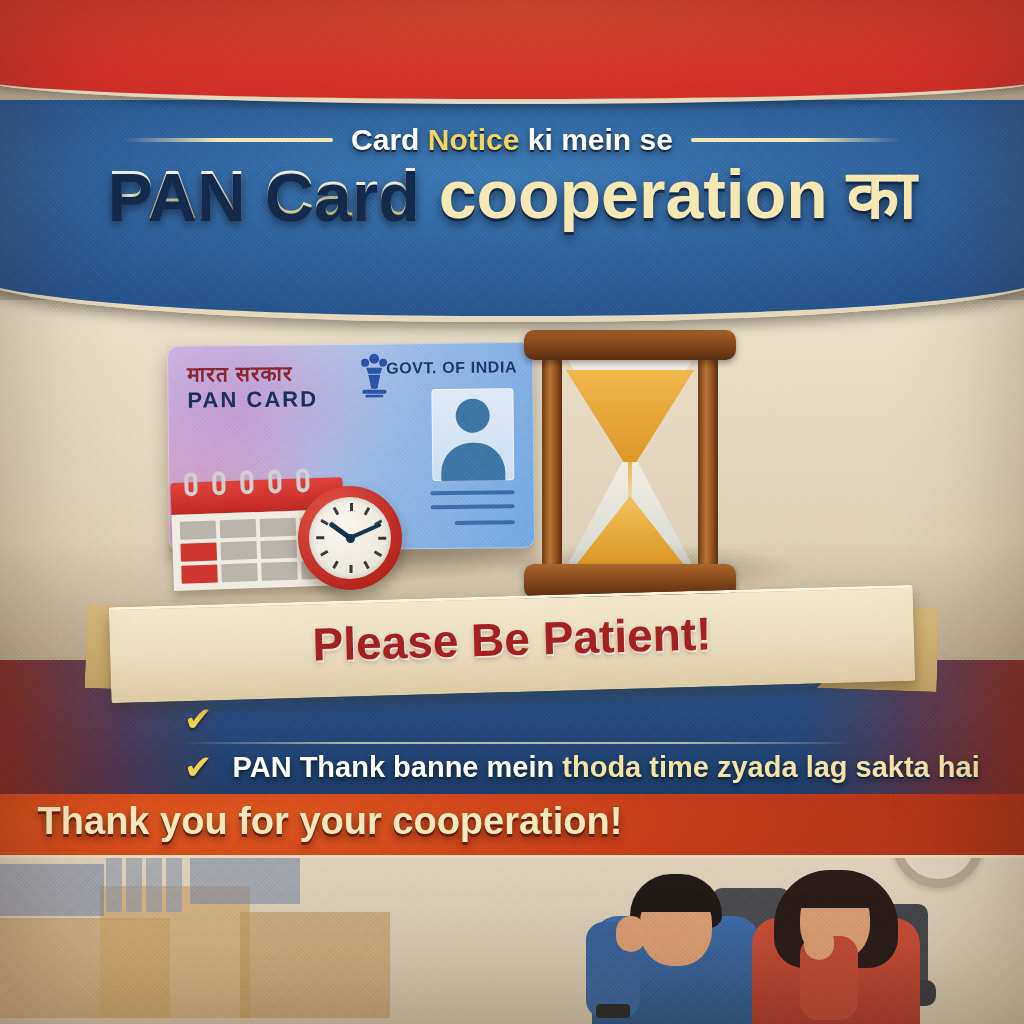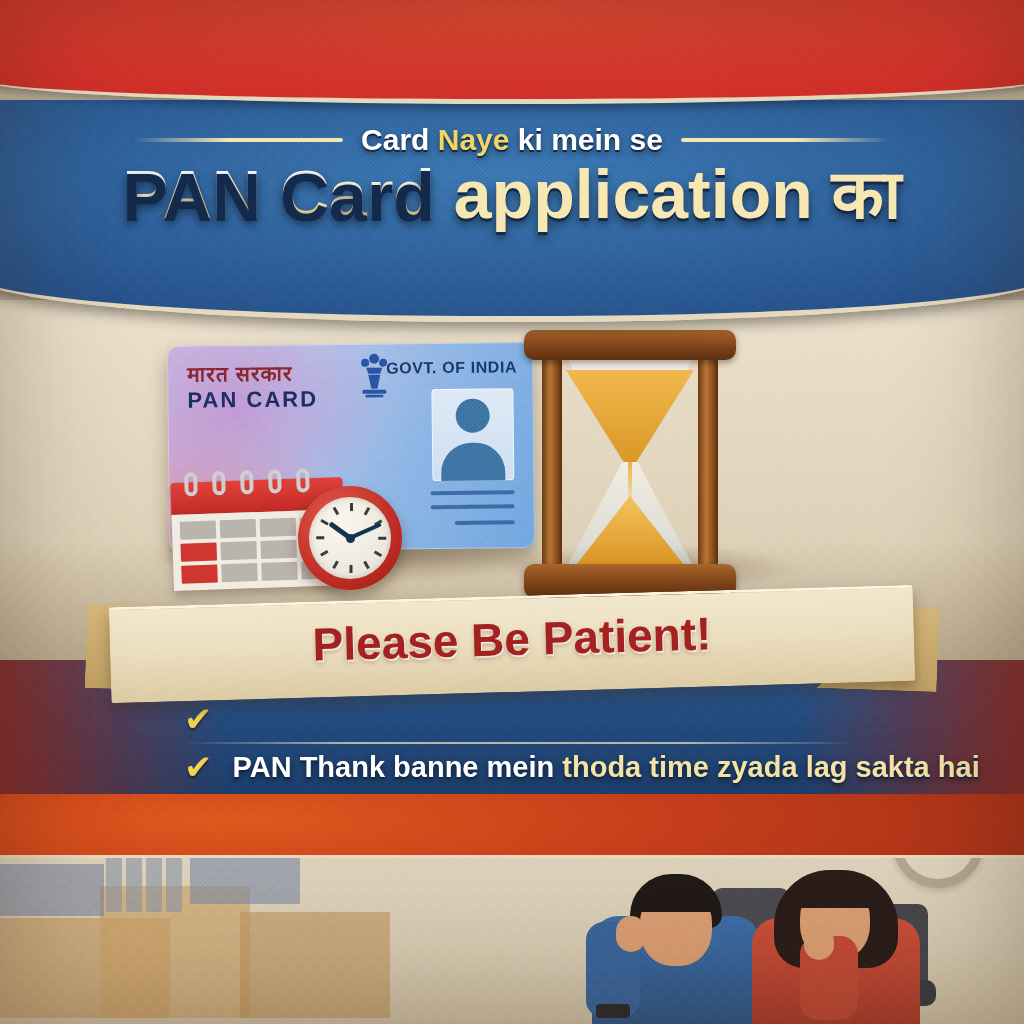--- a/index.html
+++ b/index.html
@@ -274,20 +274,21 @@
 
   <div class="wall-clock">
     <div class="f">
       <div class="wc-hand h"></div>
       <div class="wc-hand m"></div>
       <div class="wc-pin"></div>
     </div>
   </div>
 
   <div class="thanks-band grain"></div>
+  <div class="thanks-text">Thank you for your cooperation!</div>
 
   <div class="bottom-blue grain"></div>
 
   <div class="bullet" style="top:702px;">
     <span class="chk">✔</span>
   </div>
   <div class="bullet-divider"></div>
   <div class="bullet" style="top:750px;">
     <span class="chk">✔</span>
     <span class="txt"><span>PAN Thank banne mein </span><span class="y">thoda time zyada lag sakta hai</span></span>
@@ -388,23 +389,23 @@
     <div class="ribbon-tail left"></div>
     <div class="ribbon-tail right"></div>
     <div class="ribbon-main grain"></div>
   </div>
   <div class="ribbon-text">Please Be Patient!</div>
 
   <div class="blue-band grain"></div>
 
   <div class="sub-row">
     <span class="rule"></span>
-    <span class="sub-text"><span>Card </span><span class="hl">Naye</span><span> ki mein se</span></span>
+    <span class="sub-text"><span>Card </span><span class="hl">Notice</span><span> ki mein se</span></span>
     <span class="rule right"></span>
   </div>
 
-  <div class="head2"><span class="pan">PAN Card</span><span class="cream"> application का</span></div>
+  <div class="head2"><span class="pan">PAN Card</span><span class="cream"> cooperation का</span></div>
 
 
   <div class="red-band grain"></div>
 
   <div class="vignette"></div>
 </div>
 
 </body></html>

